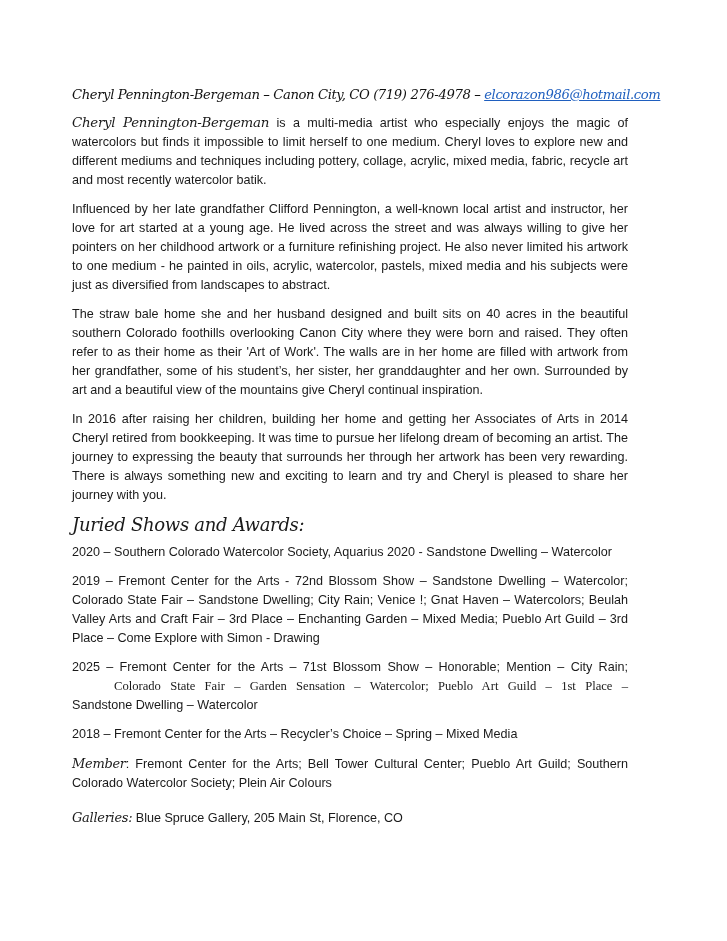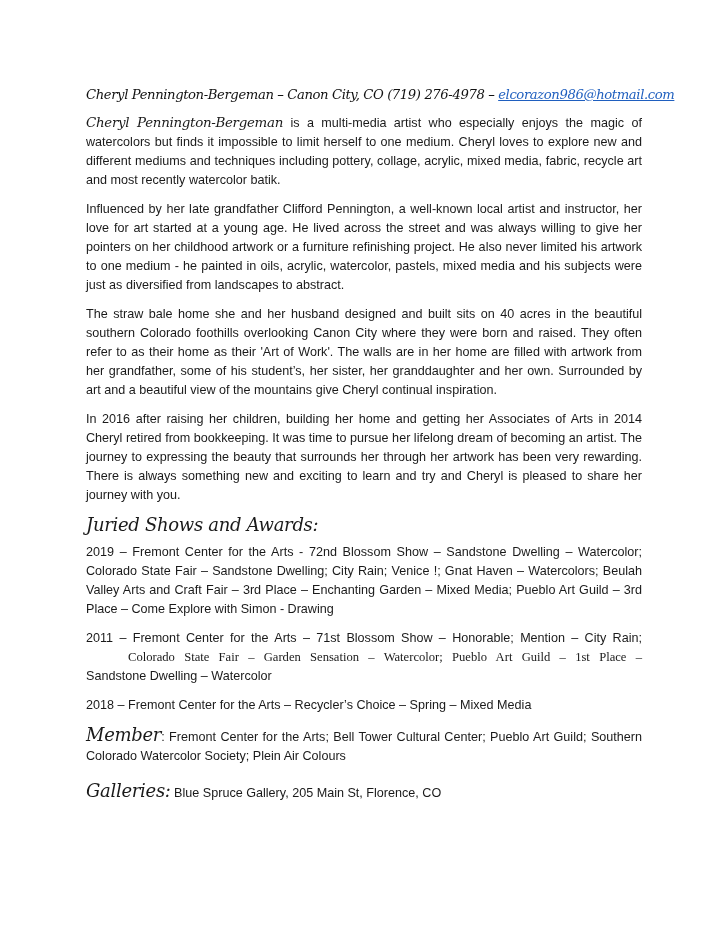--- a/index.html
+++ b/index.html
@@ -1,19 +1,19 @@
 <!DOCTYPE html>
 <html><head>
   <meta charset="utf-8">
   <style>
     html, body { margin: 0; padding: 0; background: #ffffff; }
     body { width: 727px; height: 941px; position: relative; overflow: hidden; }
     .page {
       position: absolute;
-      left: 86px;
+      left: 72px;
       top: 84px;
       width: 556px;
       font-family: "Liberation Sans", sans-serif;
       font-size: 12.6px;
       line-height: 19px;
       color: #1a1a1a;
     }
     .header-line {
       font-family: "DejaVu Serif", serif;
       font-style: italic;
@@ -42,21 +42,21 @@
       font-family: "DejaVu Serif", serif;
       font-style: italic;
       font-size: 18px;
       margin: 2px 0 9px 0;
       letter-spacing: -0.3px;
     }
     .indent { padding-left: 42px; }
     .label {
       font-family: "DejaVu Serif", serif;
       font-style: italic;
-      font-size: 18px;
+      font-size: 13px;
       letter-spacing: -0.3px;
     }
   </style>
 </head>
 <body>
 
 <div class="page">
 
   <div class="header-line">
     <span>Cheryl Pennington-Bergeman</span><span> – </span><span>Canon City, CO</span> <span>(719) 276-4978</span><span> – </span><a href="#" style="color: rgb(31, 95, 191);">elcorazon986@hotmail.com</a>
@@ -65,25 +65,26 @@
   <p><span class="lead-name">Cheryl Pennington-Bergeman</span><span> is a multi-media artist who especially enjoys the magic of watercolors but finds it impossible to limit herself to one medium. Cheryl loves to explore new and different mediums and techniques including pottery, collage, acrylic, mixed media, fabric, recycle art and most recently watercolor batik.</span></p>
 
   <p>Influenced by her late grandfather Clifford Pennington, a well-known local artist and instructor, her love for art started at a young age. He lived across the street and was always willing to give her pointers on her childhood artwork or a furniture refinishing project. He also never limited his artwork to one medium - he painted in oils, acrylic, watercolor, pastels, mixed media and his subjects were just as diversified from landscapes to abstract.</p>
 
   <p>The straw bale home she and her husband designed and built sits on 40 acres in the beautiful southern Colorado foothills overlooking Canon City where they were born and raised. They often refer to as their home as their 'Art of Work'. The walls are in her home are filled with artwork from her grandfather, some of his student’s, her sister, her granddaughter and her own. Surrounded by art and a beautiful view of the mountains give Cheryl continual inspiration.</p>
 
   <p>In 2016 after raising her children, building her home and getting her Associates of Arts in 2014 Cheryl retired from bookkeeping. It was time to pursue her lifelong dream of becoming an artist. The journey to expressing the beauty that surrounds her through her artwork has been very rewarding. There is always something new and exciting to learn and try and Cheryl is pleased to share her journey with you.</p>
 
   <div class="section-heading">Juried Shows and Awards:</div>
 
+  <p>2020 – Southern Colorado Watercolor Society, Aquarius 2020  - Sandstone Dwelling – Watercolor</p>
 
   <p>2019 – Fremont Center for the Arts - 72nd Blossom Show – Sandstone Dwelling – Watercolor; Colorado State Fair – Sandstone Dwelling; City Rain; Venice !; Gnat Haven – Watercolors; Beulah Valley Arts and Craft Fair – 3rd Place – Enchanting Garden – Mixed Media; Pueblo Art Guild – 3rd Place – Come Explore with Simon - Drawing</p>
 
   <p style="text-align: justify;">
-    <span style="display:block; text-align:justify; text-align-last:justify;">2011 – Fremont Center for the Arts – 71st Blossom Show – Honorable; Mention – City Rain;</span>
+    <span style="display:block; text-align:justify; text-align-last:justify;">2025 – Fremont Center for the Arts – 71st Blossom Show – Honorable; Mention – City Rain;</span>
     <span class="indent" style="display:block; text-align:justify; text-align-last:justify;font-family:Liberation Serif, serif;">Colorado State Fair – Garden Sensation – Watercolor; Pueblo Art Guild – 1st Place –</span>
     <span style="display:block;">Sandstone Dwelling – Watercolor</span>
   </p>
 
   <p>2018 – Fremont Center for the Arts – Recycler’s Choice – Spring – Mixed Media</p>
 
   <p><span class="label">Member</span><span>: </span><span>Fremont Center for the Arts; Bell Tower Cultural Center; Pueblo Art Guild; Southern Colorado Watercolor Society; Plein Air Colours</span></p>
 
   <p style="text-align:left;margin-top:15px;"><span class="label">Galleries:</span><span> Blue Spruce Gallery, 205 Main St, Florence, CO</span></p>
 

